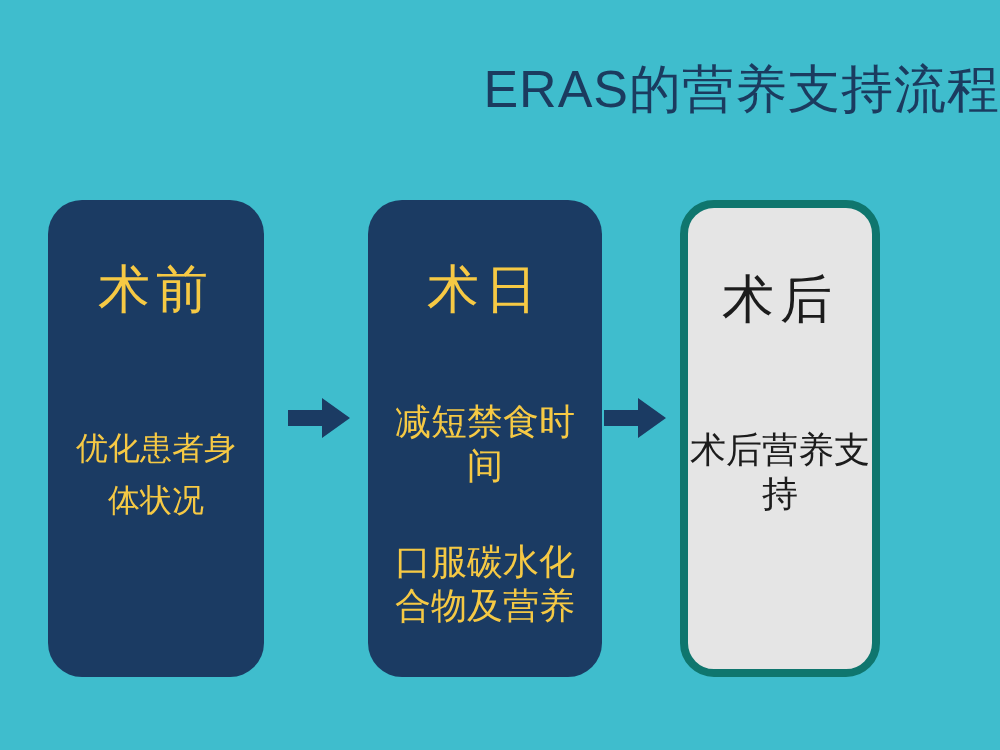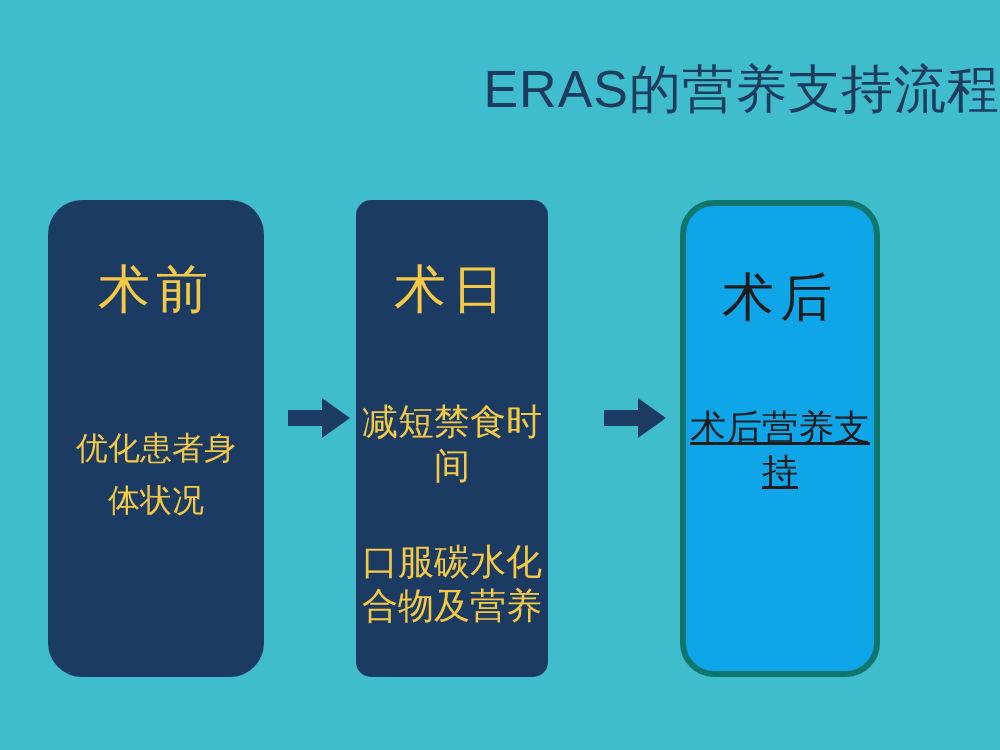--- a/index.html
+++ b/index.html
@@ -46,23 +46,23 @@
     flex-direction: column;
     align-items: center;
   }
 
   .card-navy {
     background: #1b3b63;
     color: #f6c944;
   }
 
   .card-gold {
-    background: #0ea5e9;
+    background: #e5e5e5;
     color: #1c1c1c;
-    border: 6px solid #0f766e;
+    border: 8px solid #0f766e;
   }
 
   .card-heading {
     font-size: 52px;
     line-height: 58px;
     letter-spacing: 6px;
     text-align: center;
     white-space: nowrap;
   }
 
@@ -73,32 +73,32 @@
     letter-spacing: 0px;
   }
 
   .card-body.big {
     font-size: 32px;
     line-height: 52px;
   }
 
   
   #card-preop   { left: 48px;  top: 200px; width: 216px; height: 477px; }
-  #card-opday   { left: 356px; top: 200px; width: 192px; height: 477px; border-radius: 15px; }
+  #card-opday   { left: 368px; top: 200px; width: 234px; height: 477px; }
   #card-postop  { left: 680px; top: 200px; width: 200px; height: 477px; }
 
   #card-preop .card-heading   { margin-top: 60px; }
   #card-preop .card-body      { margin-top: 104px; width: 190px; }
 
   #card-opday .card-heading   { margin-top: 60px; }
   #card-opday .body-block-1   { margin-top: 82px; width: 200px; }
   #card-opday .body-block-2   { margin-top: 52px; width: 200px; }
 
   #card-postop .card-heading  { margin-top: 62px; }
-  #card-postop .card-body     { margin-top: 80px; width: 186px; text-decoration: underline; }
+  #card-postop .card-body     { margin-top: 100px; width: 186px; }
 
   
   .arrow {
     position: absolute;
     width: 62px;
     height: 44px;
   }
   .arrow svg { display: block; width: 62px; height: 44px; }
 
   #arrow-1 { left: 288px; top: 396px; }

